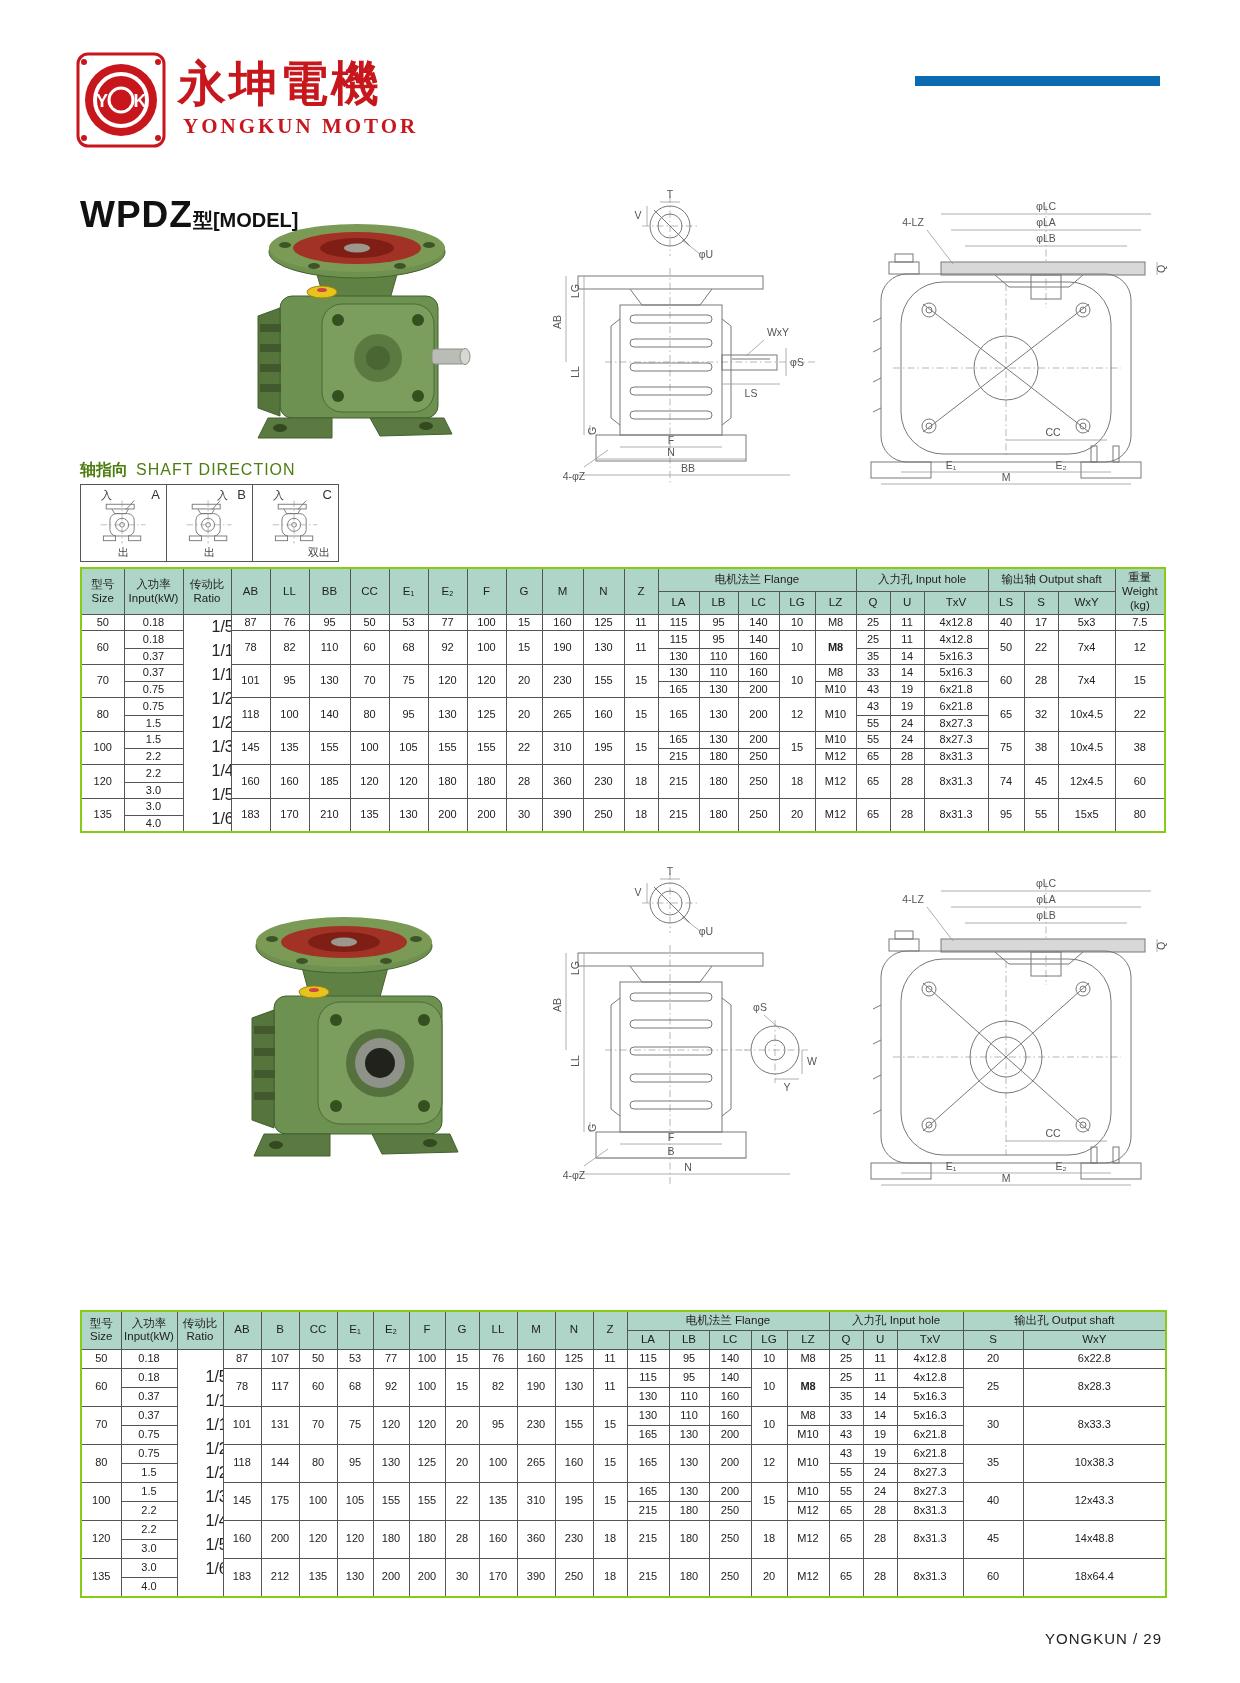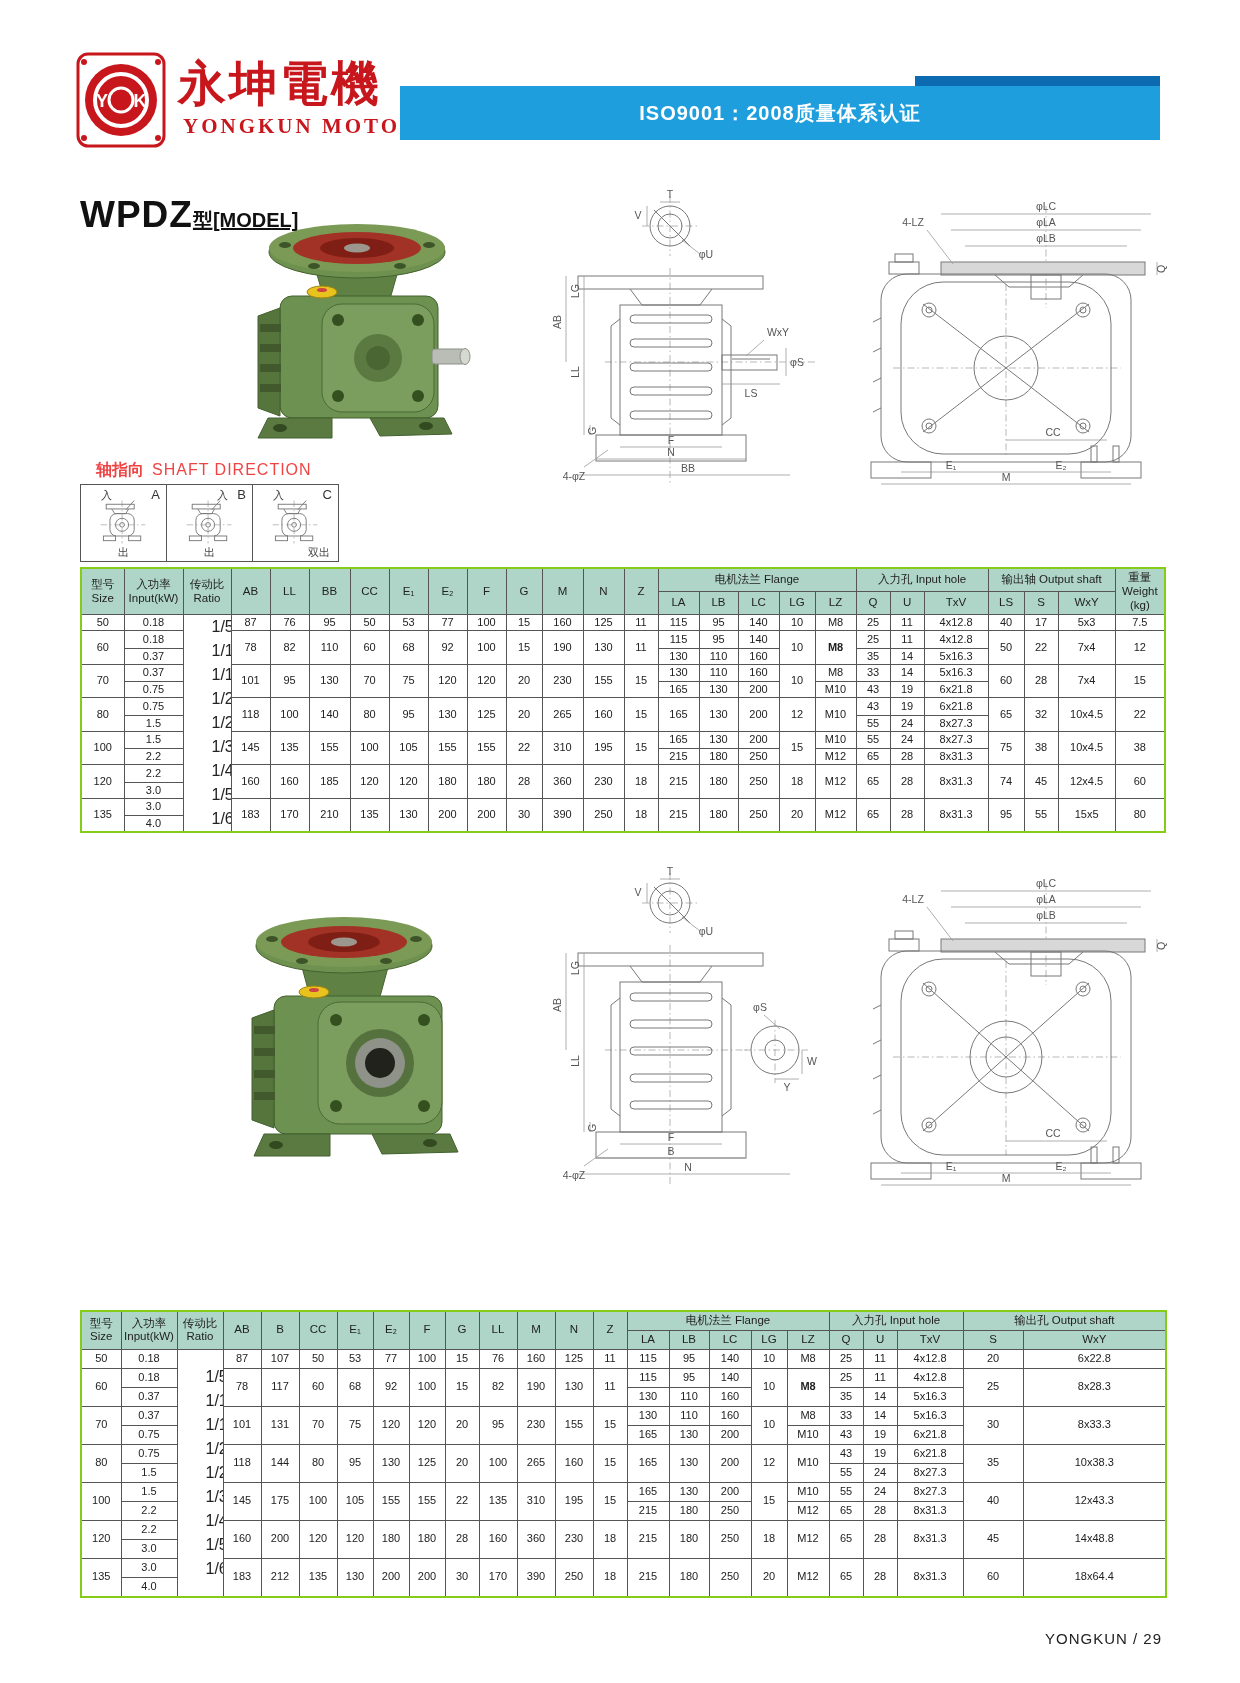--- a/index.html
+++ b/index.html
@@ -6,23 +6,23 @@
   .page{position:relative;width:1240px;height:1683px;background:#fff;overflow:hidden;}
   .abs{position:absolute;}
   
   .company-cn{left:178px;top:52px;font-size:48px;font-weight:bold;color:#c8161d;letter-spacing:3px;font-family:"Liberation Serif",serif;}
   .company-en{left:183px;top:114px;font-size:21px;font-weight:bold;color:#c8161d;letter-spacing:3px;font-family:"Liberation Serif",serif;}
   .banner{left:400px;top:86px;width:760px;height:54px;background:#1f9ede;color:#fff;font-size:20px;font-weight:bold;text-align:center;line-height:54px;letter-spacing:1px;}
   .banner-strip{left:915px;top:76px;width:245px;height:10px;background:#0b6ab0;}
   
   .model-title{font-weight:bold;color:#111;}
   .model-title .big{font-size:37px;letter-spacing:1px;}
-  .model-title .small{font-size:20px;text-decoration:underline;}
+  .model-title .small{font-size:20px;}
   
-  .shaft-label{left:96px;top:460px;font-size:16px;font-weight:bold;color:#ef4444;}
+  .shaft-label{left:80px;top:460px;font-size:16px;font-weight:bold;color:#4d7c0f;}
   .shaft-label .en{font-weight:normal;margin-left:8px;letter-spacing:1px;}
   .sboxes{left:80px;top:484px;display:flex;border:1px solid #555;}
   .sbox{position:relative;width:85px;height:76px;border-right:1px solid #555;background:#fff;}
   .sbox:last-child{border-right:none;}
   .sbox .letter{position:absolute;top:2px;right:6px;font-size:13px;color:#333;}
   .sbox .inlab{position:absolute;top:3px;left:20px;font-size:11px;color:#444;}
   .sbox.b1 .inlab{left:50px;}
   .sbox .outlab{position:absolute;bottom:1px;left:0;width:100%;text-align:center;font-size:11px;color:#444;}
   .sbox.b2 .outlab{text-align:right;padding-right:8px;box-sizing:border-box;}
   .sbox svg{position:absolute;left:14px;top:13px;}
@@ -56,21 +56,20 @@
       <circle cx="86" cy="88" r="3" fill="#c8161d"></circle>
     <circle cx="49" cy="50" r="36" fill="#c8161d"></circle>
     <circle cx="49" cy="50" r="26" fill="none" stroke="#fff" stroke-width="4"></circle>
     <circle cx="49" cy="50" r="12" fill="none" stroke="#fff" stroke-width="3"></circle>
     <text x="30" y="57" font-size="18" font-weight="bold" fill="#fff" text-anchor="middle">Y</text>
     <text x="68" y="57" font-size="18" font-weight="bold" fill="#fff" text-anchor="middle">K</text>
   </svg>
   <div class="abs company-cn">永坤電機</div>
   <div class="abs company-en">YONGKUN MOTOR</div>
   <div class="abs banner-strip"></div>
-  <div class="abs banner">ISO9001：2008质量体系认证</div>
 
   <div class="abs model-title" style="left:80px;top:194px">
     <span class="big">WPDZ</span><span class="small">型[MODEL]</span>
   </div>
 
   <svg class="abs" style="left:222px;top:212px" width="252" height="242" viewBox="0 0 252 242">
     <path d="M92 52 L178 52 L166 94 L104 94 Z" fill="#5f8244" stroke="#46622f"></path>
     <ellipse cx="135" cy="40" rx="88" ry="26" fill="#6f9150" stroke="#46622f"></ellipse>
     <ellipse cx="135" cy="36" rx="88" ry="24" fill="#7a9a55"></ellipse>
     <ellipse cx="63" cy="33" rx="6" ry="3" fill="#3d5429"></ellipse>

